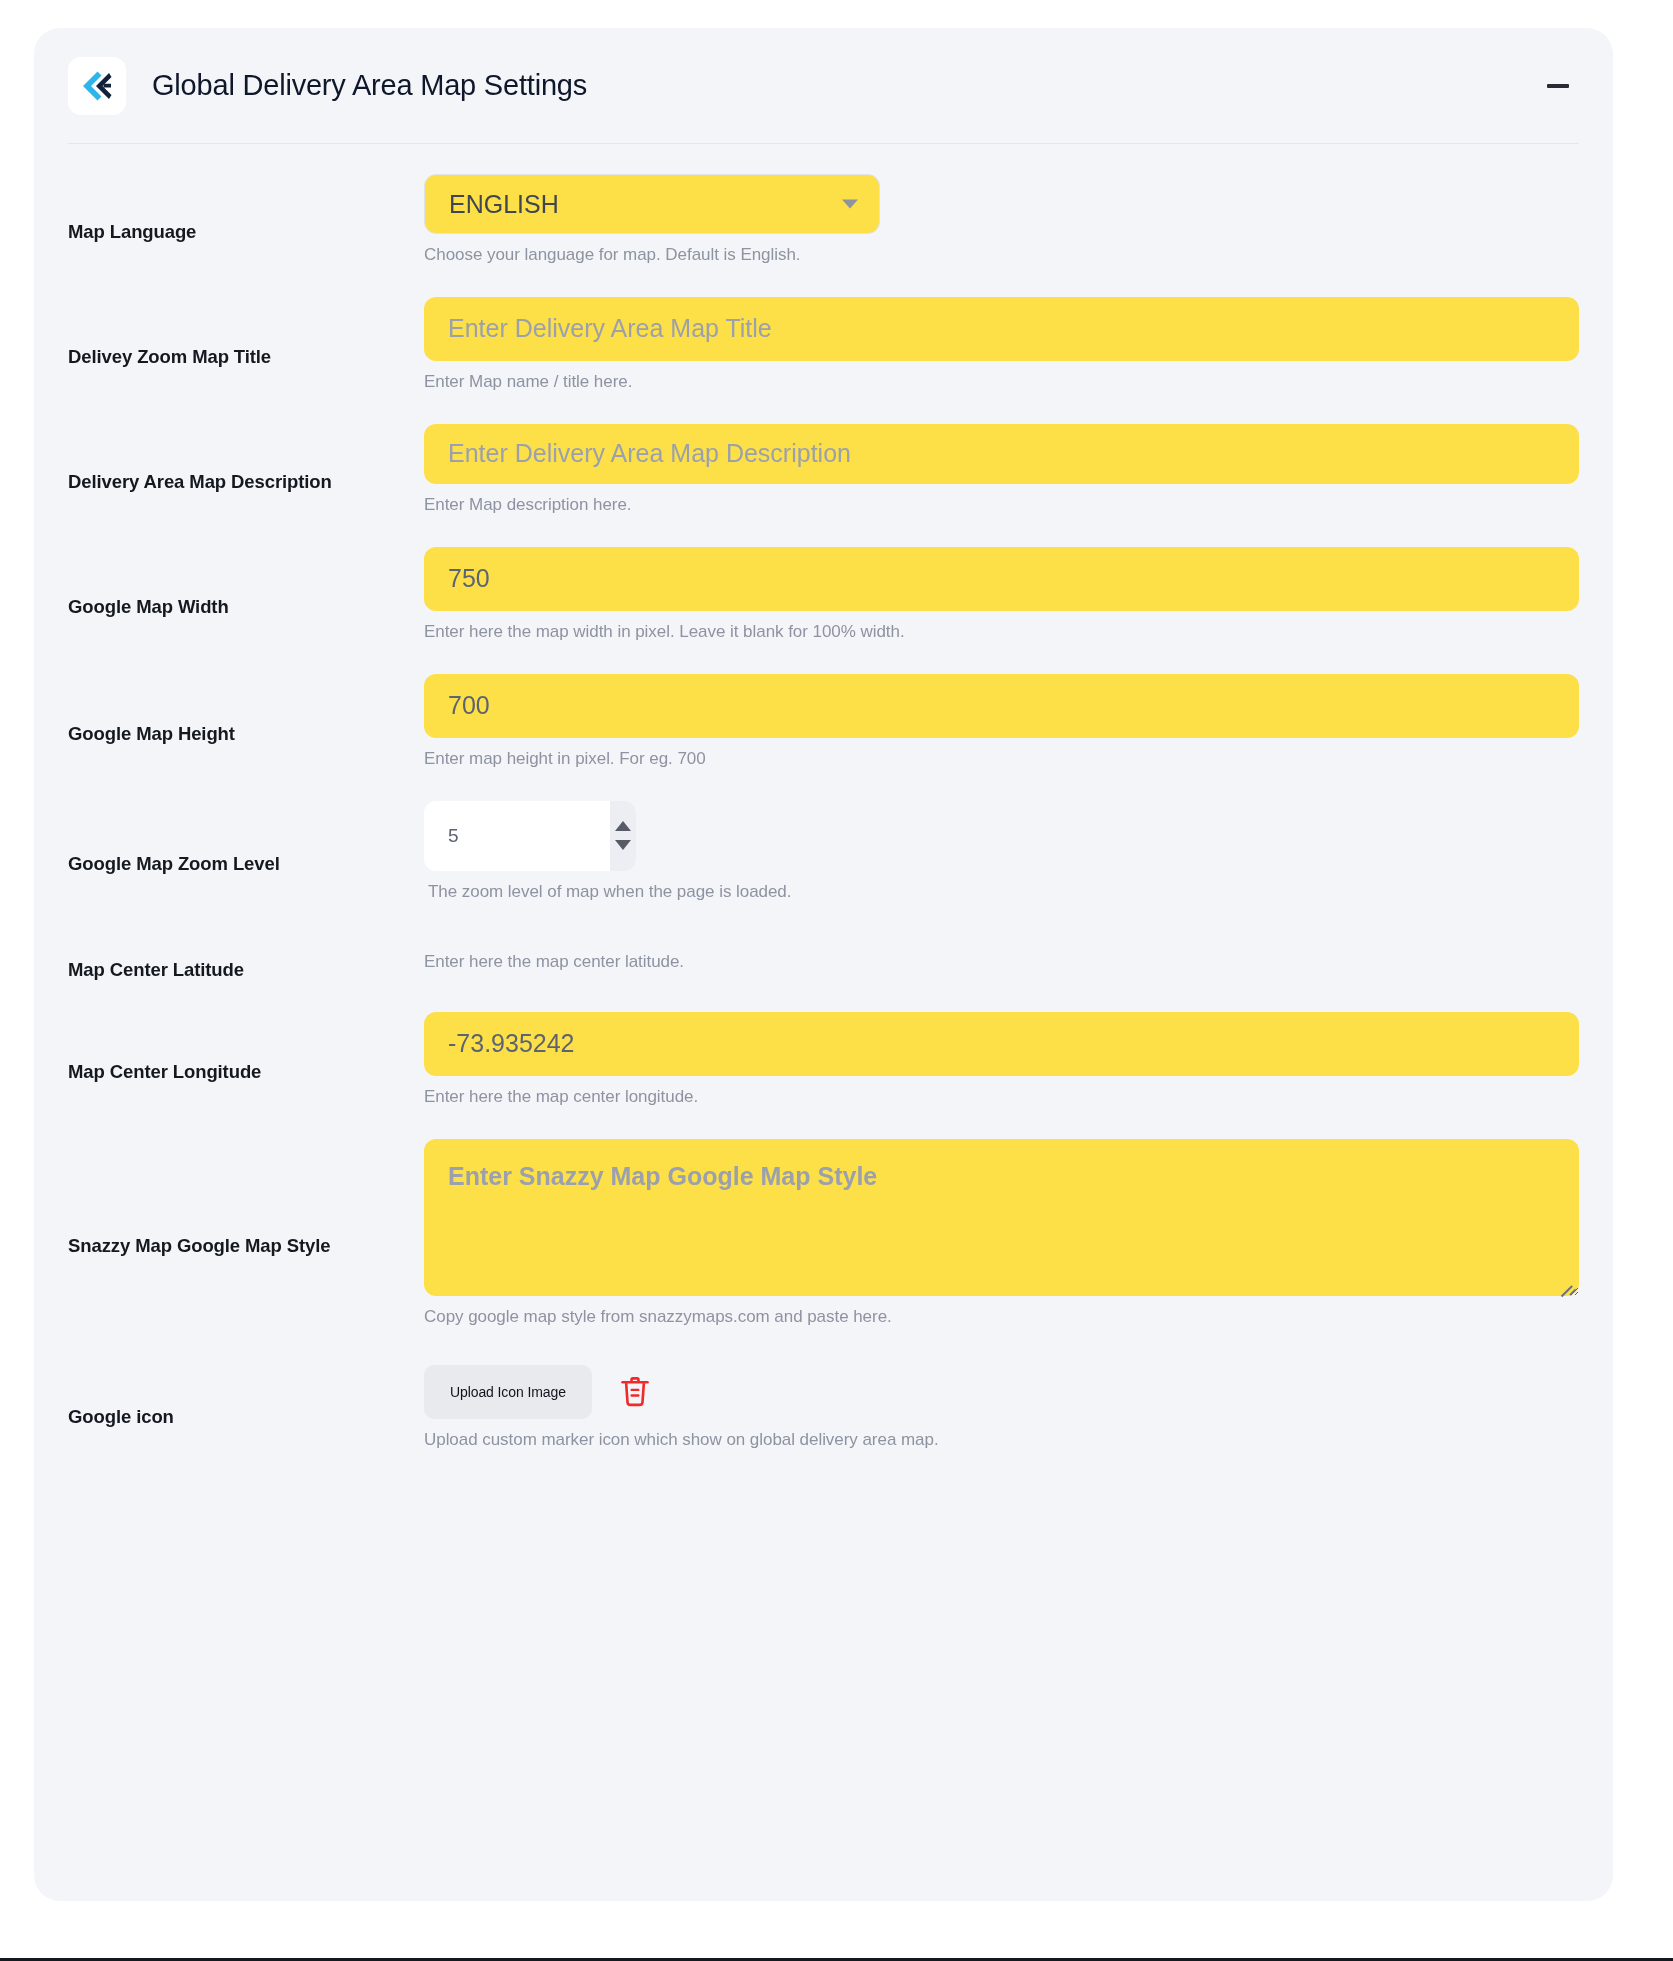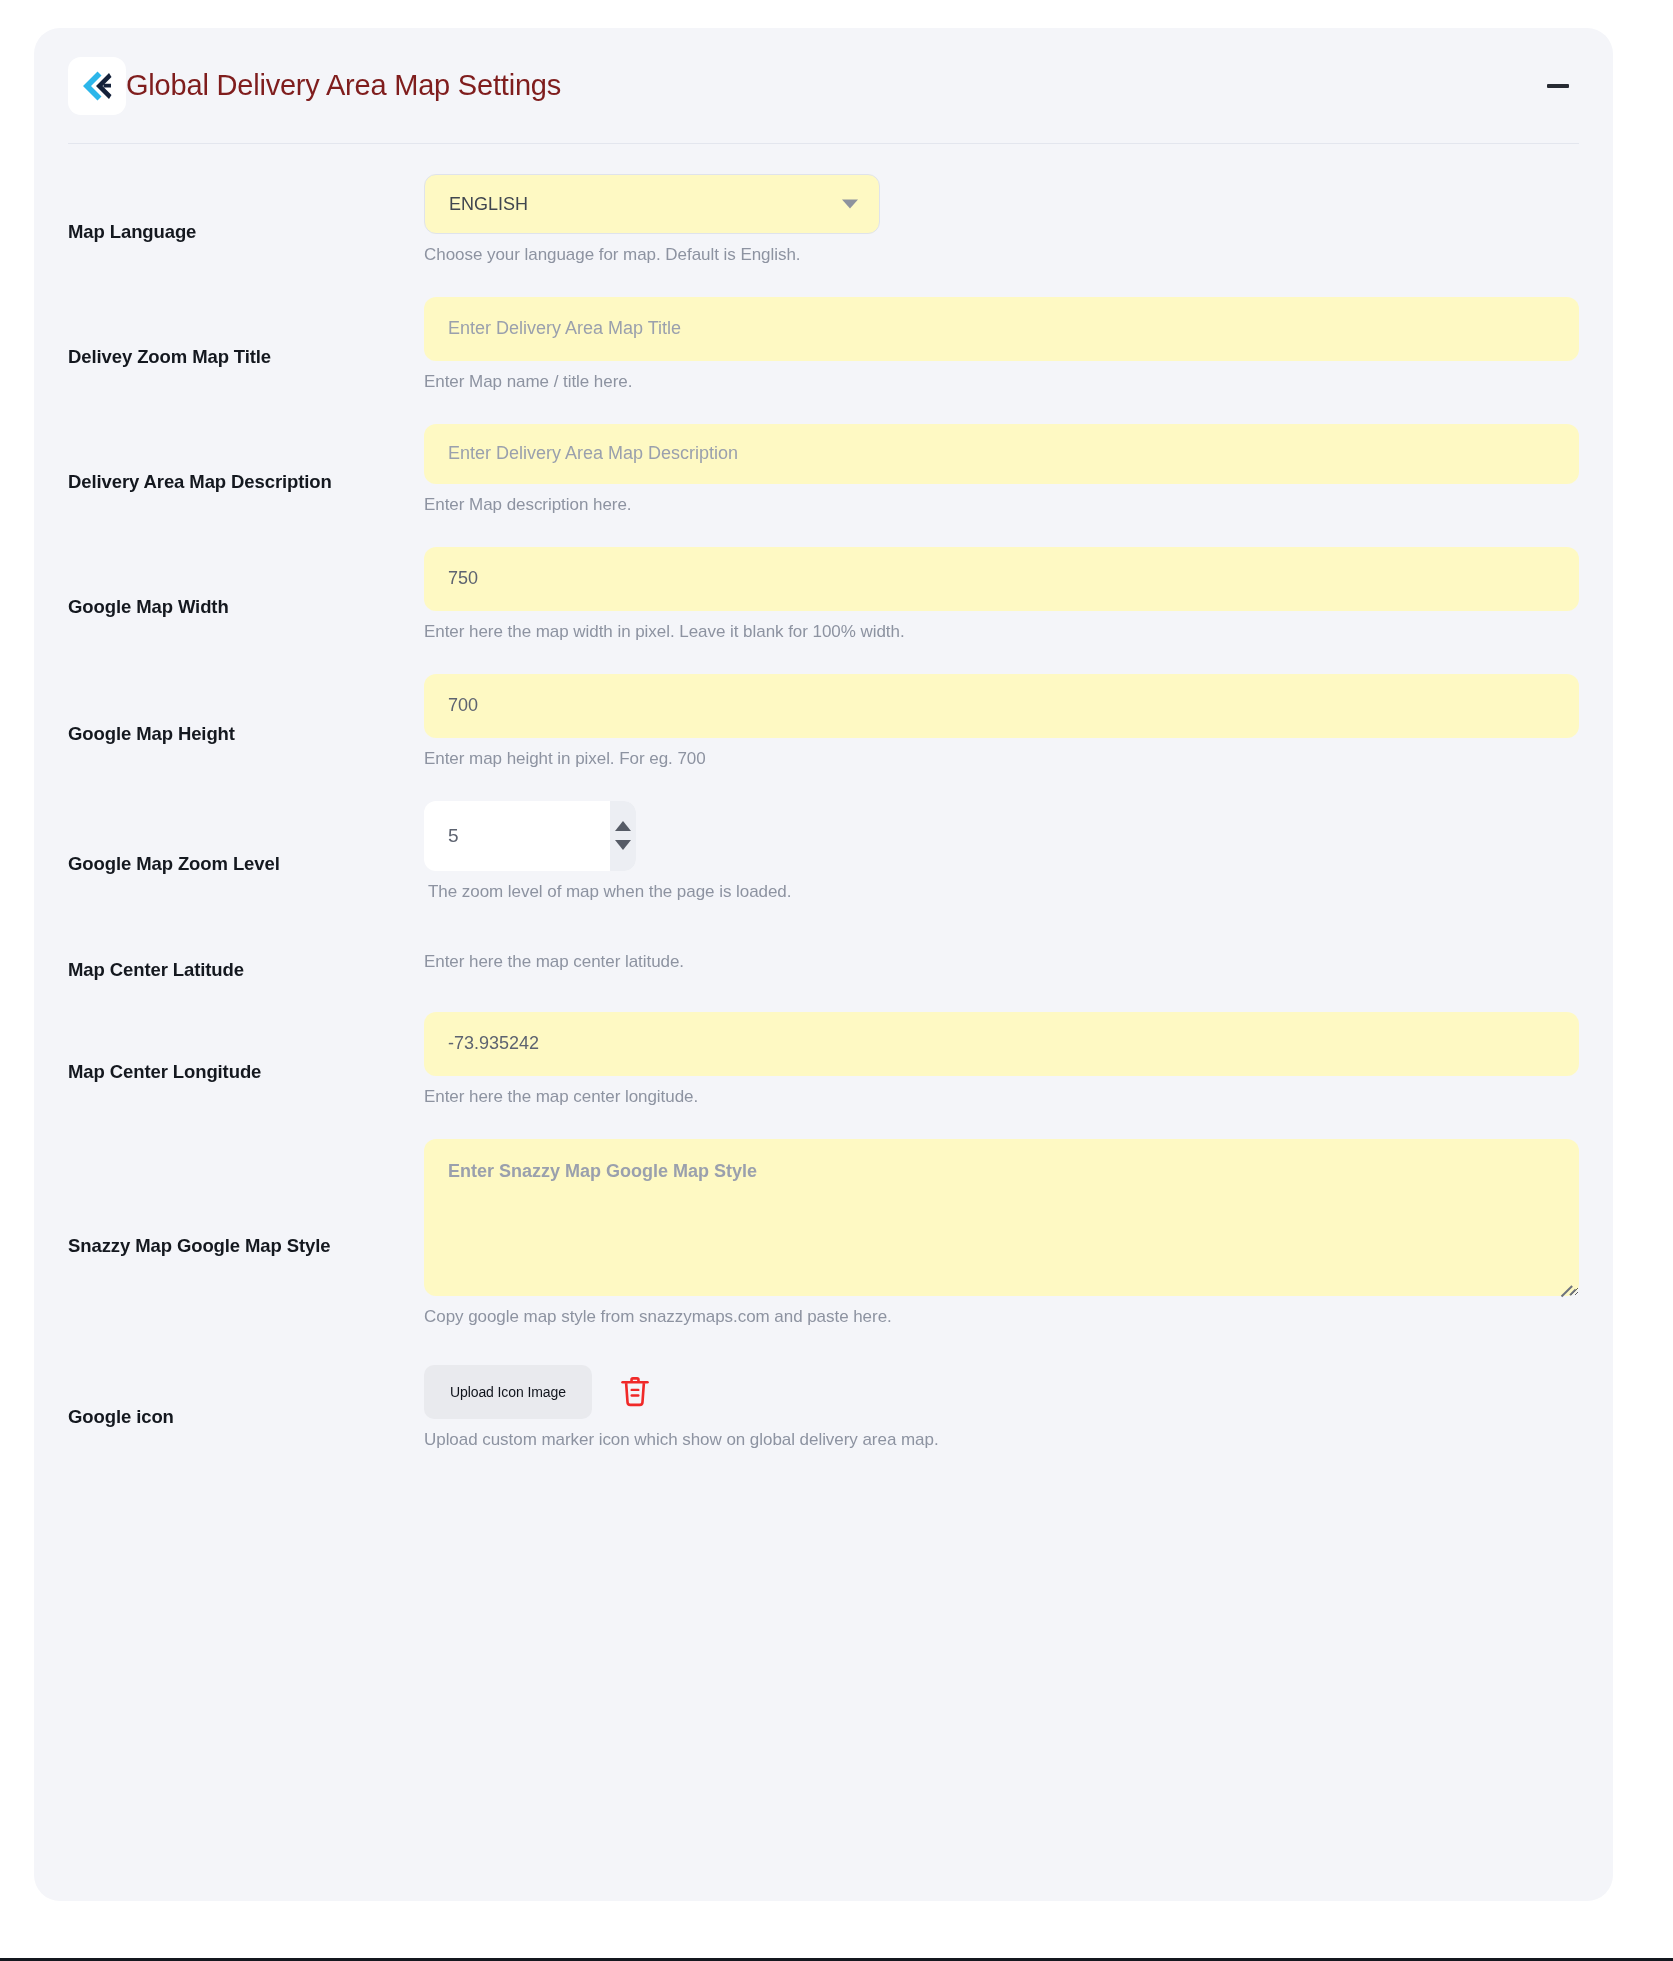--- a/index.html
+++ b/index.html
@@ -49,22 +49,23 @@
     justify-content: center;
     flex: 0 0 auto;
     margin-left: 0px;
   }
 
   .logo-box svg { display: block; }
 
   .header-title {
     font-size: 29px;
     font-weight: 500;
-    color: #7f1d1d;
+    color: #0f172a;
     letter-spacing: -0.2px;
+    margin-left: 26px;
     white-space: nowrap;
   }
 
   .collapse-btn {
     margin-left: auto;
     width: 42px;
     height: 42px;
     display: flex;
     align-items: center;
     justify-content: center;
@@ -119,25 +120,25 @@
     margin-top: 10px;
     line-height: 1.35;
     letter-spacing: -0.05px;
   }
   .hint.indent { padding-left: 4px; }
 
   
   .control {
     width: 100%;
     height: 64px;
-    background: #fef9c3;
+    background: #fde047;
     border: none;
     border-radius: 12px;
     font-family: "Liberation Sans", sans-serif;
-    font-size: 18px;
+    font-size: 25px;
     color: #5d6370;
     padding: 0 24px;
     outline: none;
     display: block;
   }
   .control::placeholder { color: #9aa0ad; }
 
   .control.short { height: 60px; }
 
   

